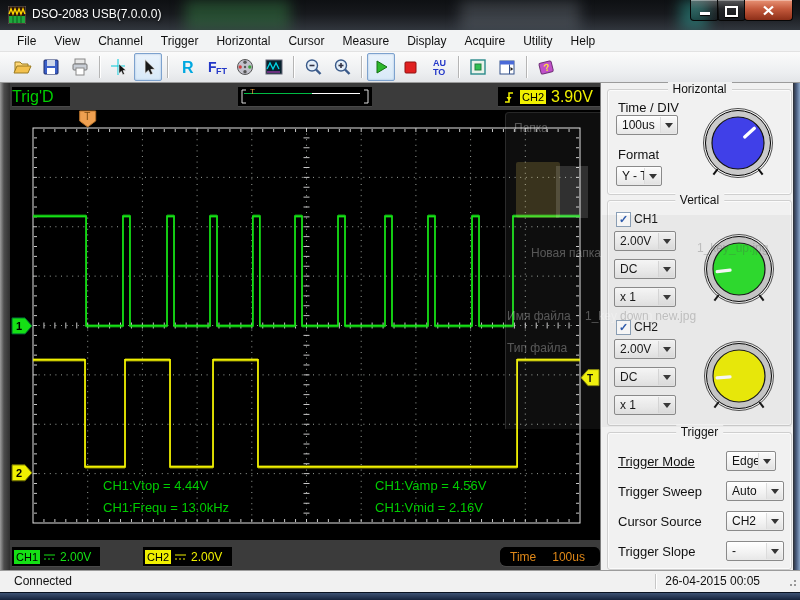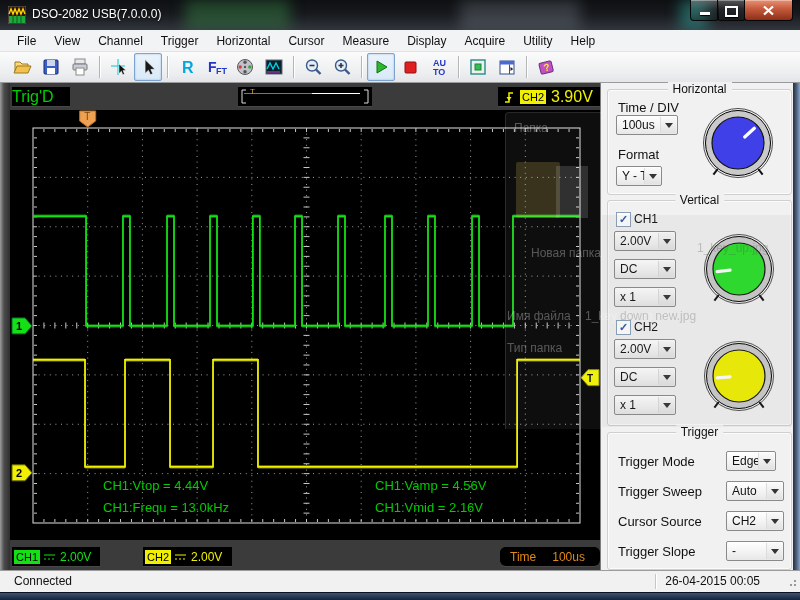--- a/index.html
+++ b/index.html
@@ -82,21 +82,21 @@
     <div class="blob" id="blob2"></div>
     <div class="blob" id="blob3"></div>
     <svg id="app-icon" width="18" height="18">
       <rect x="0" y="0" width="18" height="18" fill="#2c150b" stroke="#666"></rect>
       <polyline points="1,8 3,3 5,8 7,3 9,8 11,3 13,8 15,3 17,8" fill="none" stroke="#ffd400" stroke-width="1.4"></polyline>
       <rect x="1" y="10" width="16" height="7" fill="#1fa83c"></rect>
       <line x1="5" y1="10" x2="5" y2="17" stroke="#0c5a1e"></line>
         <line x1="9" y1="10" x2="9" y2="17" stroke="#0c5a1e"></line>
         <line x1="13" y1="10" x2="13" y2="17" stroke="#0c5a1e"></line>
     </svg>
-    <span id="title-text">DSO-2082 USB(7.0.0.0)</span>
+    <span id="title-text">DSO-2083 USB(7.0.0.0)</span>
     <div class="winbtn" id="btn-min">
         <div class="glyph-min"></div>
       </div>
     <div class="winbtn" id="btn-max">
         <div class="glyph-max"></div>
       </div>
     <div class="winbtn" id="btn-close">
       <svg width="13" height="11">
           <path d="M2,1.5 L11,9.5 M11,1.5 L2,9.5" stroke="#fff" stroke-width="2.3"></path>
         </svg>
@@ -683,21 +683,21 @@
           <line x1="21.683171314253283" y1="68.00435486902182" x2="17.373540986973676" y2="73.52043014426889" stroke="#111" stroke-width="2"></line>
           <line x1="62.31682868574673" y1="68.00435486902182" x2="66.62645901302633" y2="73.52043014426887" stroke="#111" stroke-width="2"></line>
           <circle cx="42" cy="42" r="32.5" fill="#cacaca" stroke="#000"></circle>
           <circle cx="42" cy="42" r="26" fill="#f0f000" stroke="#111" stroke-width="1.2"></circle>
           <line x1="33.03424771717429" y1="42.78440168472892" x2="20.0837166419816" y2="43.91742634044847" stroke="#fff" stroke-width="3.2" stroke-linecap="round"></line>
         </svg>
     </div>
 
     <div class="group" id="grp-trigger">
       <span class="group-label">Trigger</span>
-    <span class="plabel" style="left: 10px; top: 21px;">Trigger Mode</span>
+    <span class="plabel" style="left: 10px; top: 21px; text-decoration: underline;">Trigger Mode</span>
         <div class="combo" style="left: 118px; top: 18px; width: 50px;">
           <span>Edge</span>
           <span class="combo-arrow"></span>
         </div>
         <span class="plabel" style="left: 10px; top: 51px;">Trigger Sweep</span>
         <div class="combo" style="left: 118px; top: 48px; width: 58px;">
           <span>Auto</span>
           <span class="combo-arrow"></span>
         </div>
         <span class="plabel" style="left: 10px; top: 81px;">Cursor Source</span>
@@ -722,18 +722,18 @@
 
   <div id="ghost">
     <div class="ghost-rect" style="left:505px;top:112px;width:95px;height:316px;background:rgba(255,255,255,0.055);border-left:1px solid rgba(255,255,255,0.12);border-top:1px solid rgba(255,255,255,0.10);border-radius:4px 0 0 0"></div>
     <div class="ghost-rect" style="left:602px;top:215px;width:190px;height:212px;background:rgba(128,128,128,0.08)"></div>
     <div class="ghost-rect" style="left:516px;top:162px;width:44px;height:56px;background:rgba(230,200,90,0.20);border-radius:2px"></div>
     <div class="ghost-rect" style="left:556px;top:166px;width:32px;height:52px;background:rgba(255,255,255,0.14)"></div>
   <span class="ghost-frag" style="left: 514px; top: 121px; color: rgba(255, 255, 255, 0.3);">Папка</span>
       <span class="ghost-frag" style="left: 531px; top: 246px; color: rgba(255, 255, 255, 0.3);">Новая папка</span>
       <span class="ghost-frag" style="left: 507px; top: 309px; color: rgba(255, 255, 255, 0.3);">Имя файла</span>
       <span class="ghost-frag" style="left: 577px; top: 309px; color: rgba(255, 255, 255, 0.3); margin-left: 8px;">1_key_down_ne</span>
-      <span class="ghost-frag" style="left: 507px; top: 341px; color: rgba(255, 255, 255, 0.3);">Тип папка</span>
+      <span class="ghost-frag" style="left: 507px; top: 341px; color: rgba(255, 255, 255, 0.3);">Тип файла</span>
       <span class="ghost-frag" style="left: 697px; top: 241px; color: rgba(80, 80, 80, 0.28);">1_key_up.jpg</span>
       <span class="ghost-frag" style="left: 620px; top: 309px; color: rgba(80, 80, 80, 0.28);">down_new.jpg</span>
     </div>
 
 </div>
 
 </body></html>

